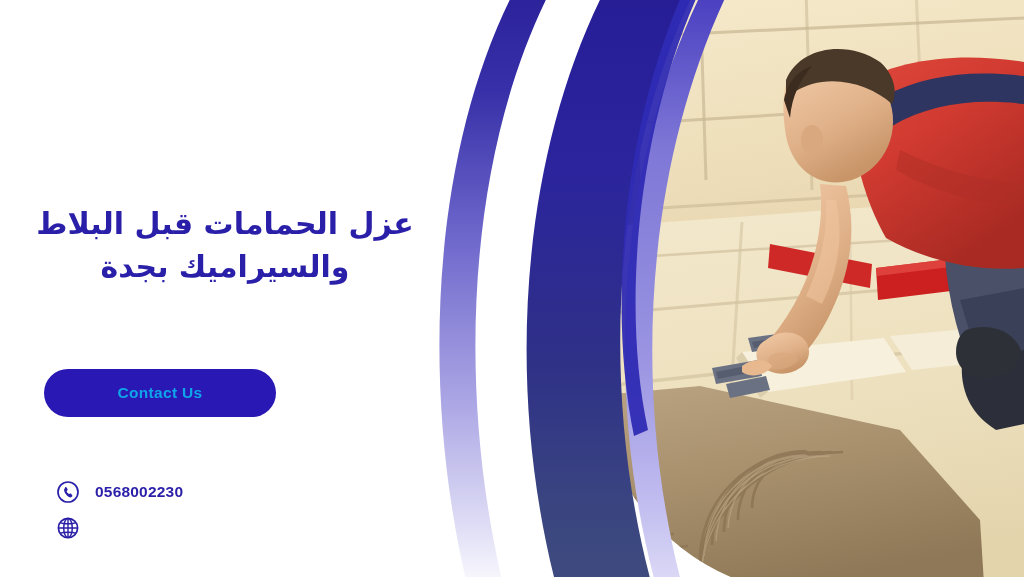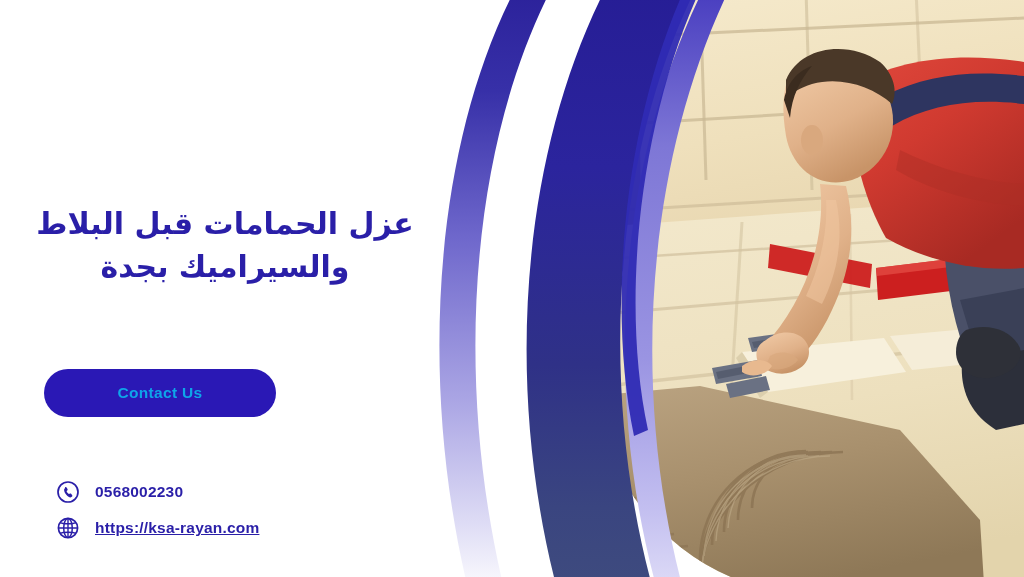--- a/index.html
+++ b/index.html
@@ -341,19 +341,18 @@
 
       <div class="contact-row">
         <svg class="contact-icon" viewBox="0 0 24 24">
           <circle cx="12" cy="12" r="9.6" fill="none" stroke="#2A1FA8" stroke-width="1.7"></circle>
           <ellipse cx="12" cy="12" rx="4.3" ry="9.6" fill="none" stroke="#2A1FA8" stroke-width="1.5"></ellipse>
           <line x1="2.4" y1="12" x2="21.6" y2="12" stroke="#2A1FA8" stroke-width="1.5"></line>
           <path d="M4.4 6.6 C7 8.1 17 8.1 19.6 6.6" fill="none" stroke="#2A1FA8" stroke-width="1.4"></path>
           <path d="M4.4 17.4 C7 15.9 17 15.9 19.6 17.4" fill="none" stroke="#2A1FA8" stroke-width="1.4"></path>
           <line x1="12" y1="2.4" x2="12" y2="21.6" stroke="#2A1FA8" stroke-width="1.4"></line>
         </svg>
-        <span class="contact-text link">https://ksa-rayan.com</span>
       </div>
 
     </div>
   </div>
 
 </div>
 
 </body></html>

